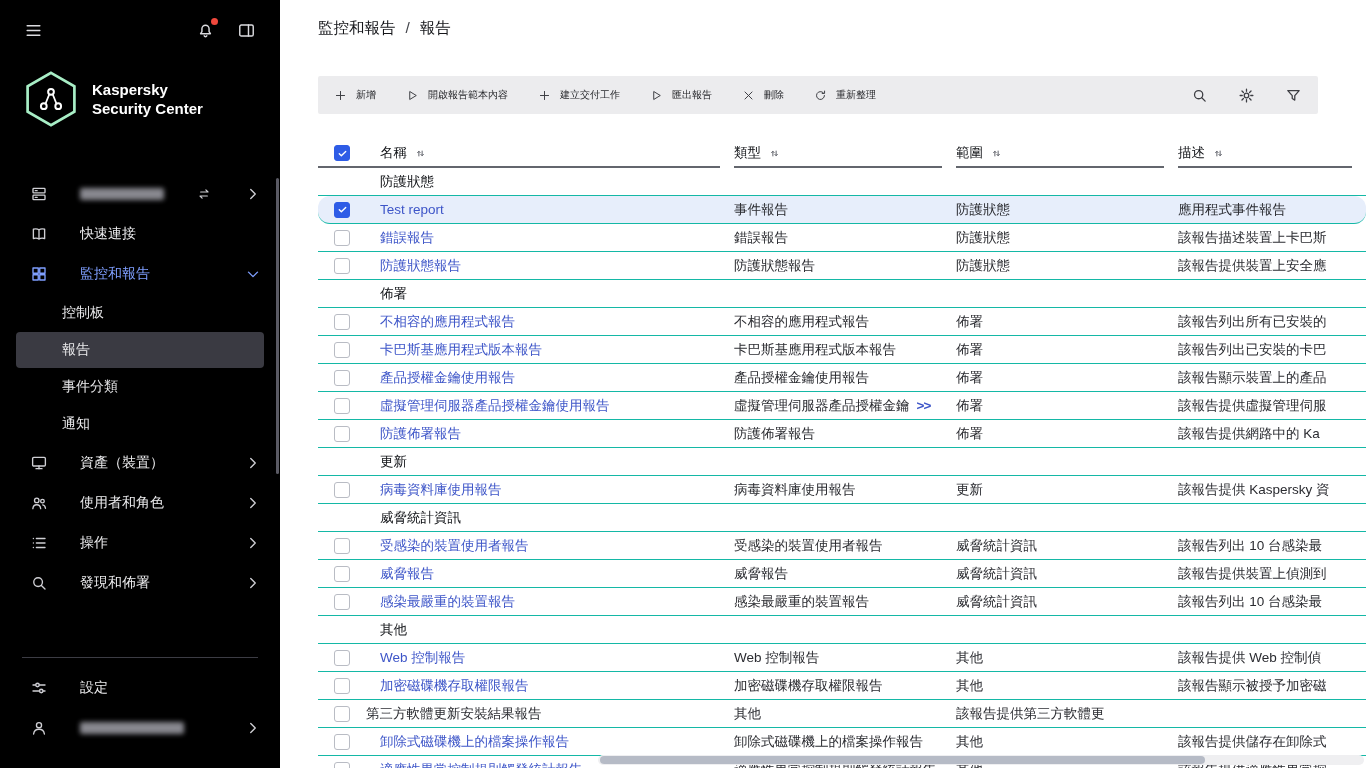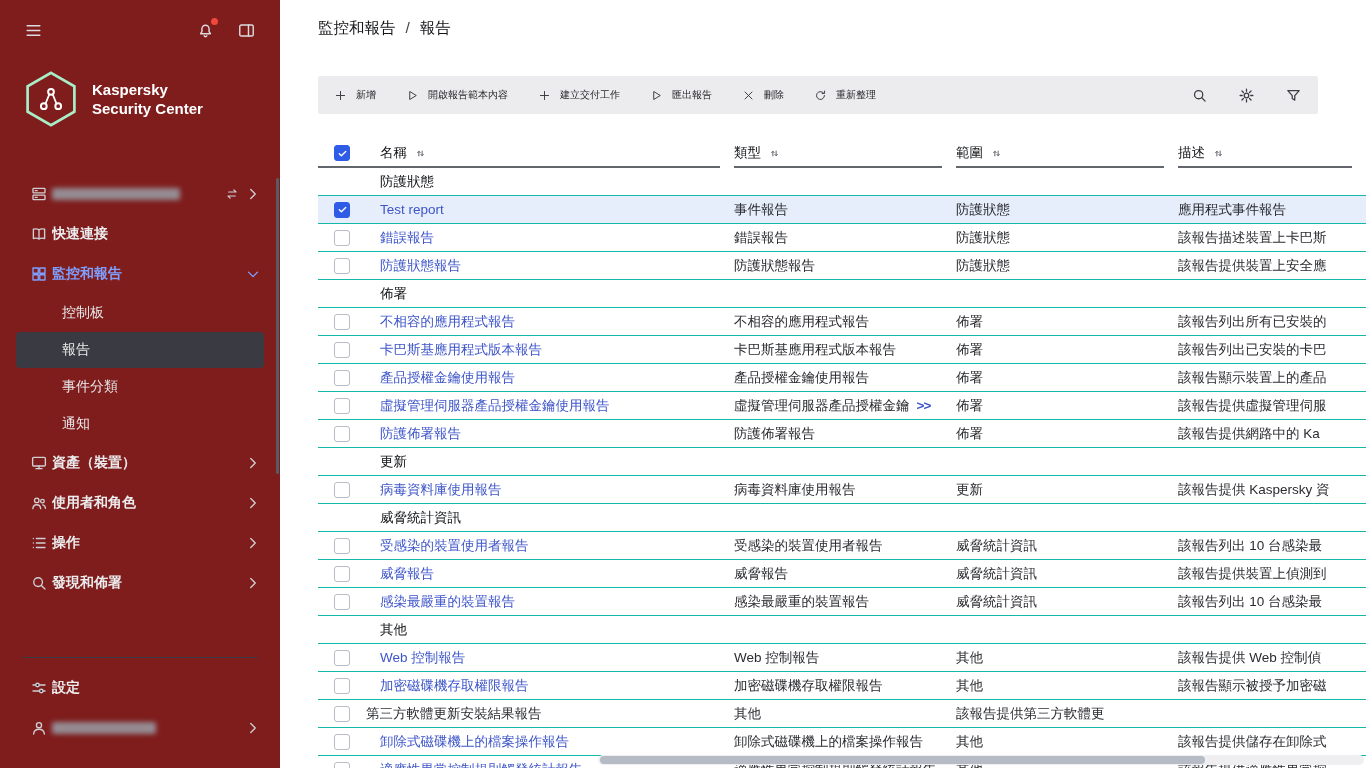--- a/index.html
+++ b/index.html
@@ -1,34 +1,34 @@
 <!DOCTYPE html>
 <html><head>
 <meta charset="utf-8">
 <style>
   * { box-sizing: border-box; margin: 0; padding: 0; }
   html,body { width:1366px; height:768px; overflow:hidden; }
   body { font-family:"Liberation Sans","DejaVu Sans",sans-serif; background:#fff; }
   .app { display:flex; width:1366px; height:768px; }
 
   
-  .sidebar { width:280px; flex-shrink:0; background:#7f1d1d; color:#ececee; position:relative; }
+  .sidebar { width:280px; flex-shrink:0; background:#000000; color:#ececee; position:relative; }
   .topbar { height:60px; display:flex; align-items:center; padding:0 24px; }
   .topbar .spacer { flex:1; }
   .icon-btn { background:none; border:none; padding:0; cursor:pointer; color:#dcdce0; width:19px; height:19px; position:relative; }
   .topbar .icon-btn + .icon-btn { margin-left:22px; }
   .badge-dot { position:absolute; top:-3px; right:-3px; width:7px; height:7px; border-radius:50%; background:#f0483c; }
   .logo-row { display:flex; align-items:center; gap:14px; padding:10px 24px 0 24px; }
   .hex { width:54px; height:58px; }
   .logo-text { color:#fff; font-weight:bold; font-size:15px; line-height:1.3; }
   .icon svg { display:block; width:100%; height:100%; }
   .icon { display:inline-block; }
 
   nav { margin-top:46px; }
-  .nav-item { height:40px; display:flex; align-items:center; gap:4px; padding:0 18px 0 30px; font-size:14px; cursor:pointer; color:#ececee; white-space:nowrap;font-weight:bold; }
+  .nav-item { height:40px; display:flex; align-items:center; gap:32px; padding:0 18px 0 30px; font-size:14px; cursor:pointer; color:#ececee; white-space:nowrap; }
   .nav-item .icon { width:18px; height:18px; color:#cfcfd4; flex-shrink:0; }
   .nav-item .label { flex:1; overflow:hidden; }
   .nav-item.active { color:#7f9fff; }
   .nav-item.active .icon { color:#7f9fff; }
   .chev { width:13px; height:13px; color:#b9b9c0; flex-shrink:0; }
   .nav-item.active .chev { color:#7f9fff; }
   .sub-item { height:36px; display:flex; align-items:center; padding-left:46px; margin:1px 16px; border-radius:4px; font-size:14px; color:#e8e8ea; cursor:pointer; }
   .sub-item.selected { background:#3a3a42; }
   .server-item .icon.sw { width:16px; height:16px; }
   .redacted { display:inline-block; height:12px; border-radius:2px; background:#97979f; filter:blur(2.5px); opacity:.9; }
@@ -52,21 +52,21 @@
   .thead-row { border-bottom:none; height:28px; }
   .hcell { display:flex; align-items:center; gap:7px; height:100%; border-bottom:2px solid #63666d; margin-right:14px; color:#101216; }
   .hcell.first { padding-left:14px; }
   .cb-head { height:100%; border-bottom:2px solid #63666d; margin-right:0; display:flex; align-items:center; }
   .sort { width:13px; height:13px; color:#5b5e66; }
   .cb-cell { display:flex; align-items:center; }
   .checkbox { width:16px; height:16px; margin-left:16px; border:1px solid #b9bcc4; border-radius:3px; background:#fff; cursor:pointer; display:flex; align-items:center; justify-content:center; color:#fff; flex-shrink:0; }
   .checkbox.checked { background:#2e5ce6; border-color:#2e5ce6; }
   .checkbox svg { width:11px; height:11px; }
   .row .name { color:#3d55c8; padding-left:14px; white-space:nowrap; overflow:hidden; cursor:pointer; }
-  .row.selected { background:#e7eefb; }
+  .row.selected { background:#e7eefb;border-radius:12px; }
   .row .type, .row .scope, .row .desc { color:#2a2b30; white-space:nowrap; overflow:hidden; }
   .more { color:#3d55c8; margin-left:7px; cursor:pointer; font-weight:bold; letter-spacing:-1px; }
   .group-label { grid-column:2; padding-left:14px; color:#101216; }
 
   .hscroll { position:absolute; left:318px; right:2px; bottom:3px; height:10px; background:#efeff1; border-radius:5px; }
   .hthumb { position:absolute; left:2px; top:1px; height:8px; width:79%; background:#b6bbc6; border-radius:4px; cursor:pointer; }
 </style>
 </head>
 <body>
 

